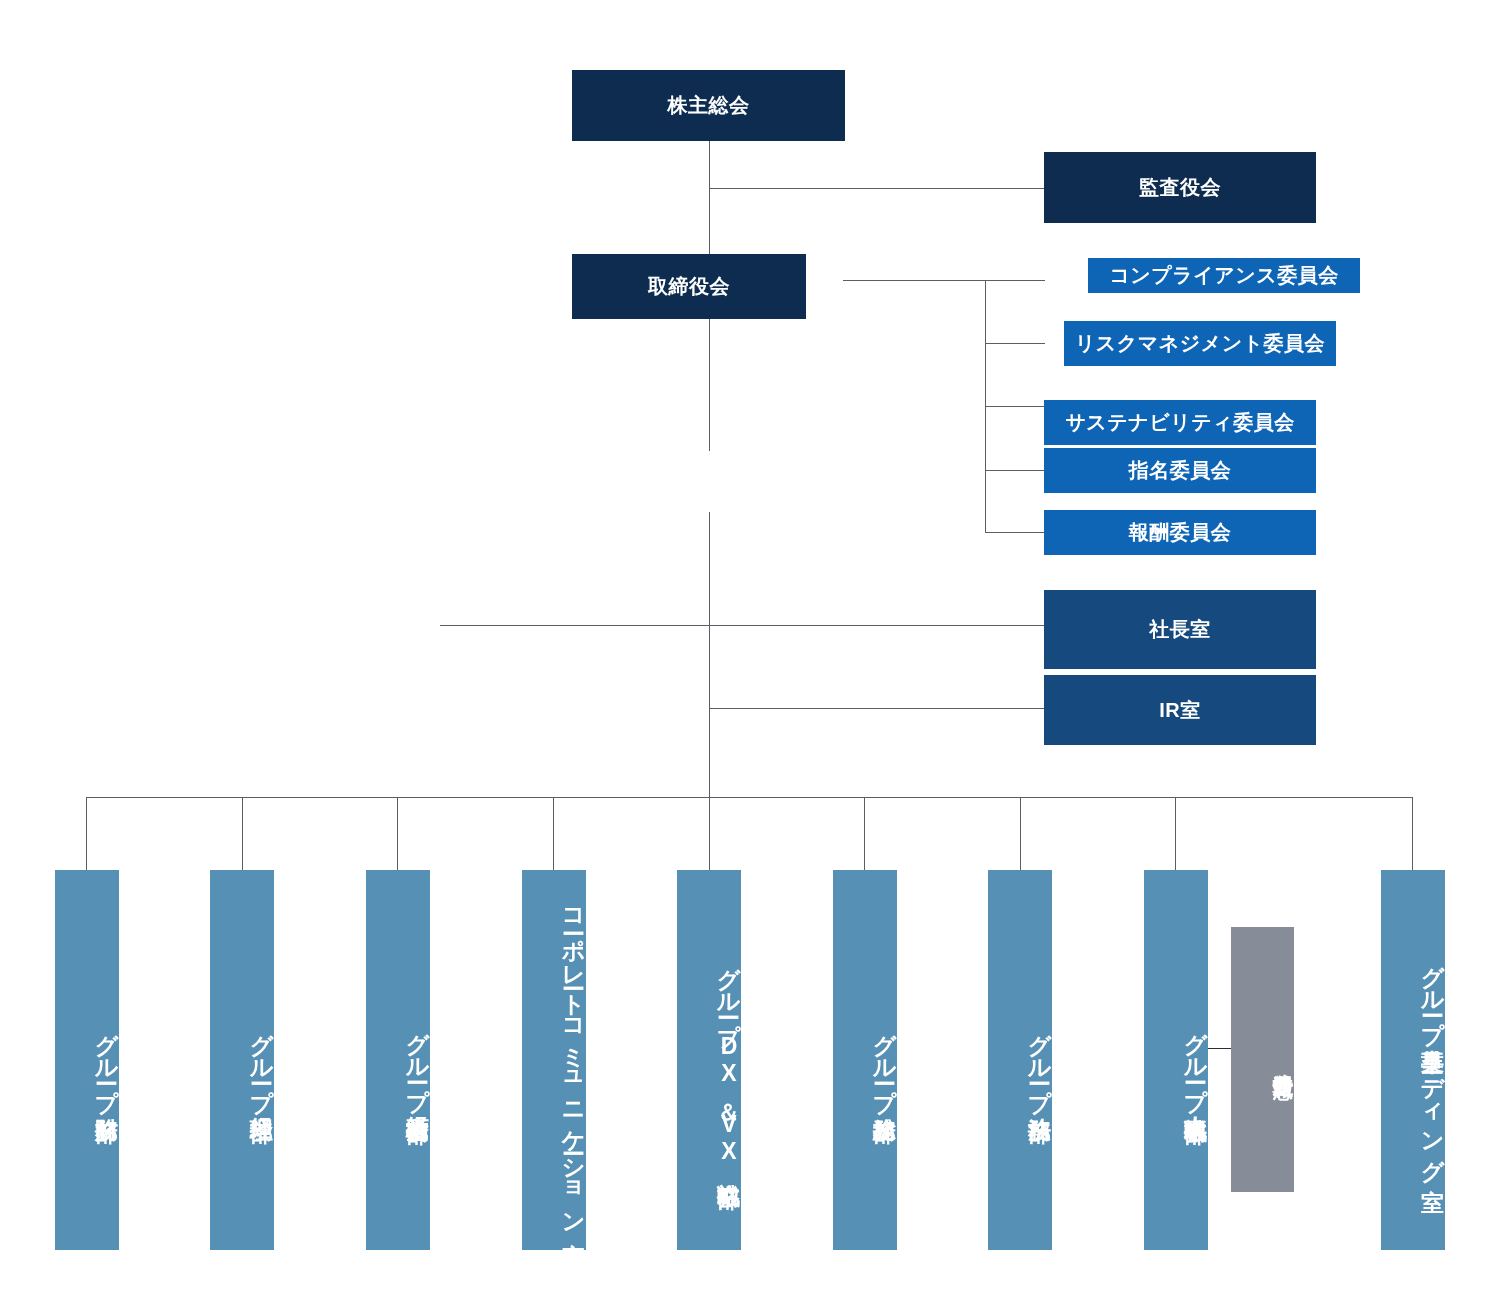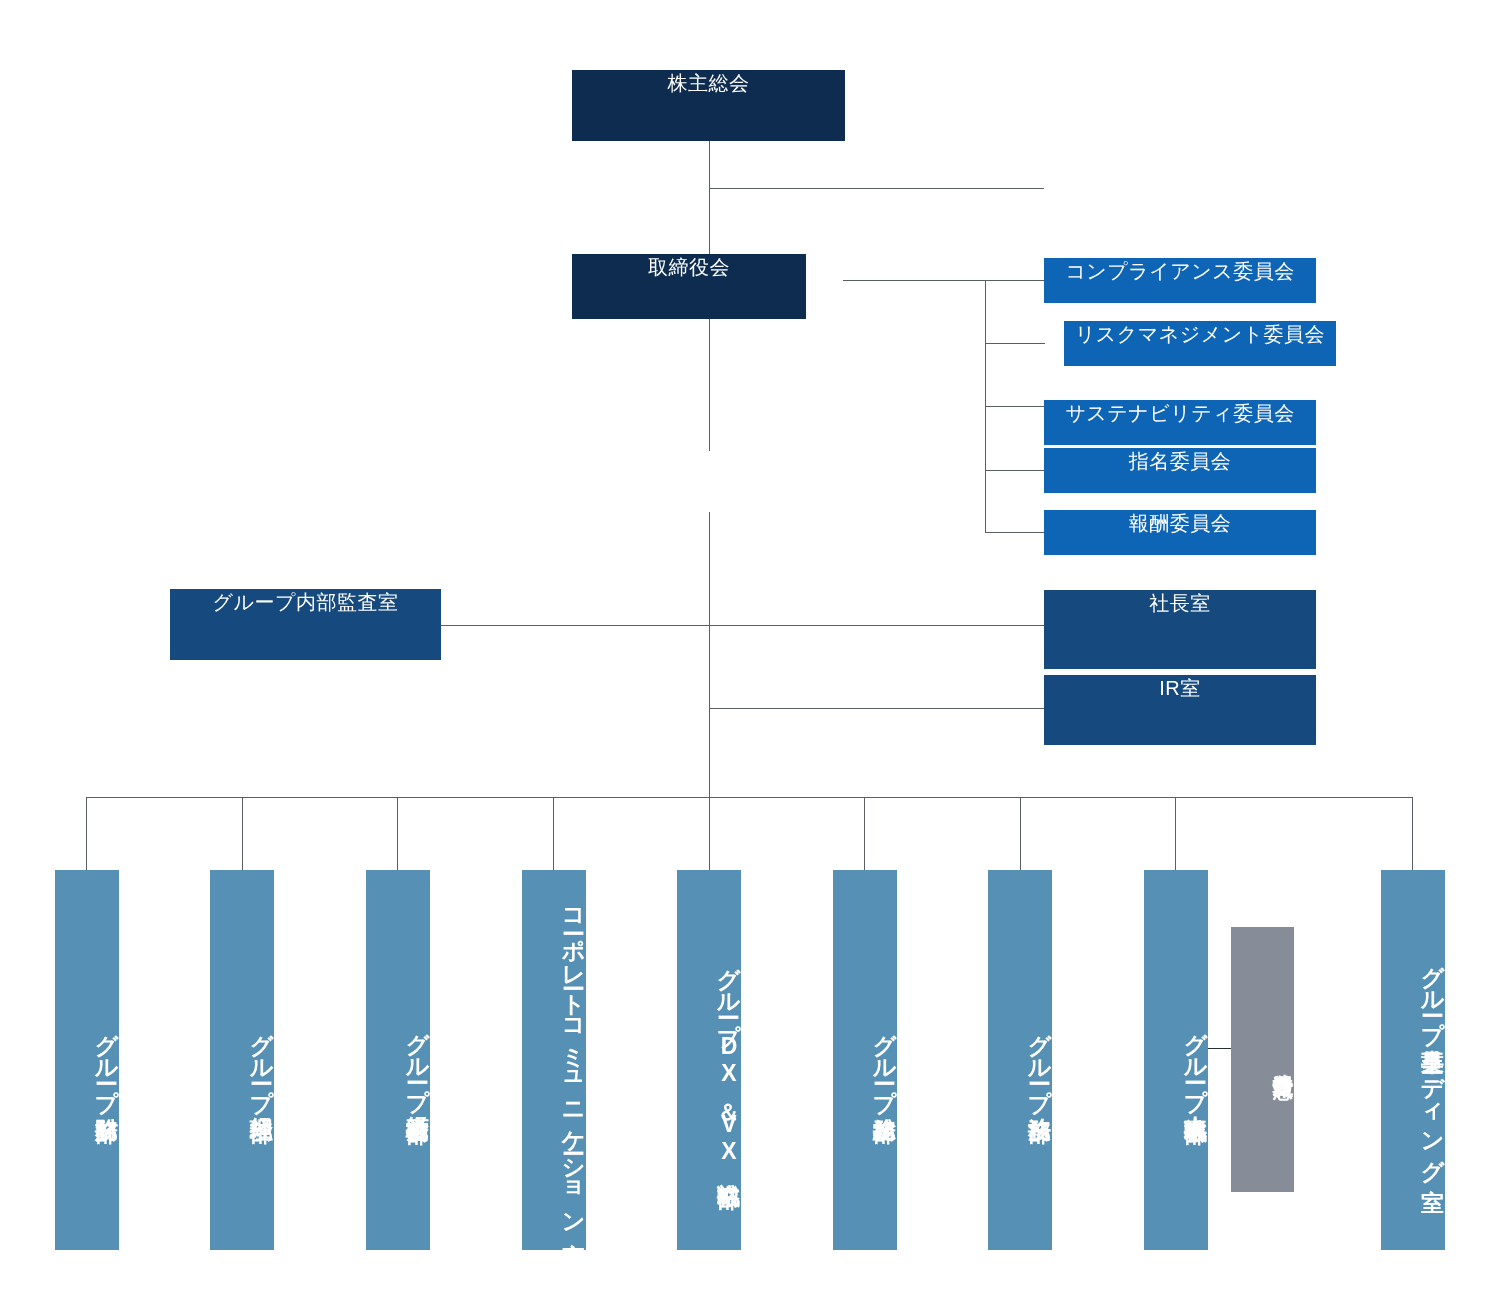--- a/index.html
+++ b/index.html
@@ -24,26 +24,27 @@
     background: #5a5f66;
   }
   .line.h { height: 1px; }
   .line.v { width: 1px; }
   .line.dark { background: #2b2f35; }
 
   
   .box {
     position: absolute;
     display: flex;
+    align-items: center;
     justify-content: center;
     color: #ffffff;
     text-align: center;
     box-sizing: border-box;
     letter-spacing: 0.5px;
-    font-weight: 400;
+    font-weight: 700;
   }
 
   .box.navy-dark { background: #0d2c4f; }
   .box.navy-mid  { background: #16497d; }
   .box.blue      { background: #0f65b5; }
   .box.steel     { background: #5690b4; }
   .box.gray      { background: #868d98; }
 
   .box.horiz {
     font-size: 20px;
@@ -101,49 +102,49 @@
   <div class="line v" style="left:1020px; top:797px; height:73px;"></div>
   <div class="line v" style="left:1175px; top:797px; height:73px;"></div>
   <div class="line v" style="left:1412px; top:797px; height:73px;"></div>
 
   <div class="line h dark" style="left:1203px; top:1048px; width:30px;"></div>
 
   <div class="box horiz navy-dark" style="left:572px; top:70px; width:273px; height:71px;">
     <span>株主総会</span>
   </div>
 
+  <div class="box horiz navy-dark" style="left:1044px; top:152px; width:272px; height:71px;">
+    <span>監査役会</span>
+  </div>
 
   <div class="box horiz navy-dark" style="left:572px; top:254px; width:234px; height:65px;">
     <span>取締役会</span>
   </div>
 
 
-  <div class="box horiz blue" style="left:1044px; top:258px; width:272px; height:45px;">
+  <div class="box horiz blue" style="left:1088px; top:258px; width:272px; height:35px;">
     <span>コンプライアンス委員会</span>
   </div>
 
   <div class="box horiz blue" style="left:1044px; top:321px; width:272px; height:45px;margin-left:20px;">
     <span>リスクマネジメント委員会</span>
   </div>
 
   <div class="box horiz blue" style="left:1044px; top:400px; width:272px; height:45px;">
     <span>サステナビリティ委員会</span>
   </div>
 
   <div class="box horiz blue" style="left:1044px; top:510px; width:272px; height:45px;">
     <span>報酬委員会</span>
   </div>
 
   <div class="box horiz blue" style="left:1044px; top:448px; width:272px; height:45px;">
     <span>指名委員会</span>
   </div>
 
-  <div class="box horiz navy-mid" style="left:170px; top:589px; width:271px; height:71px;">
-    <span>グループ内部監査室</span>
-  </div>
 
   <div class="box horiz navy-mid" style="left:1044px; top:590px; width:272px; height:79px;">
     <span>社長室</span>
   </div>
 
   <div class="box horiz navy-mid" style="left:1044px; top:675px; width:272px; height:70px;">
     <span>IR室</span>
   </div>
 
   <div class="box vert steel" style="left:55px; top:870px; width:64px; height:380px;">

